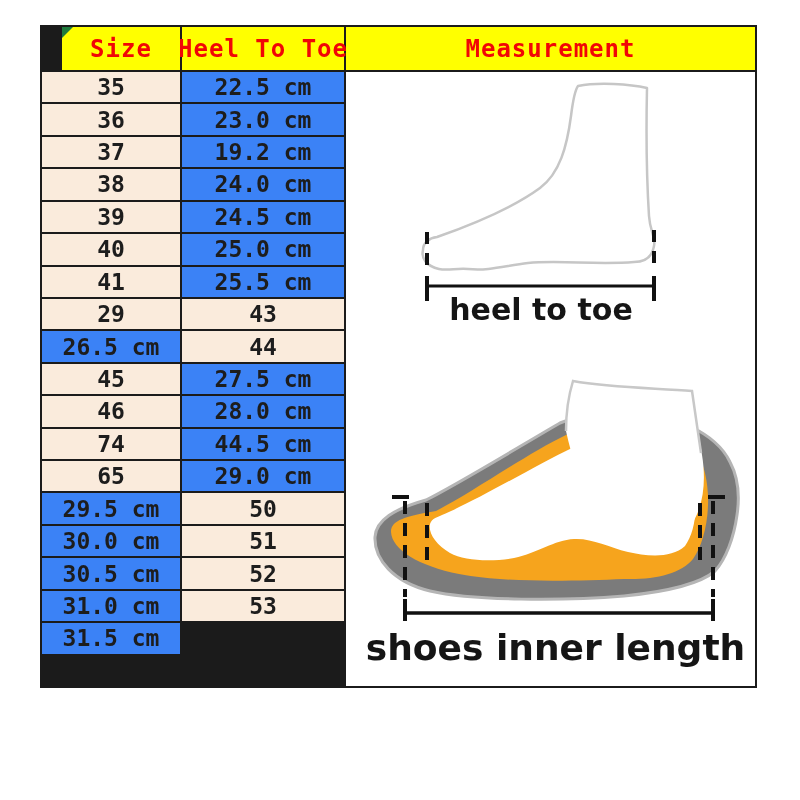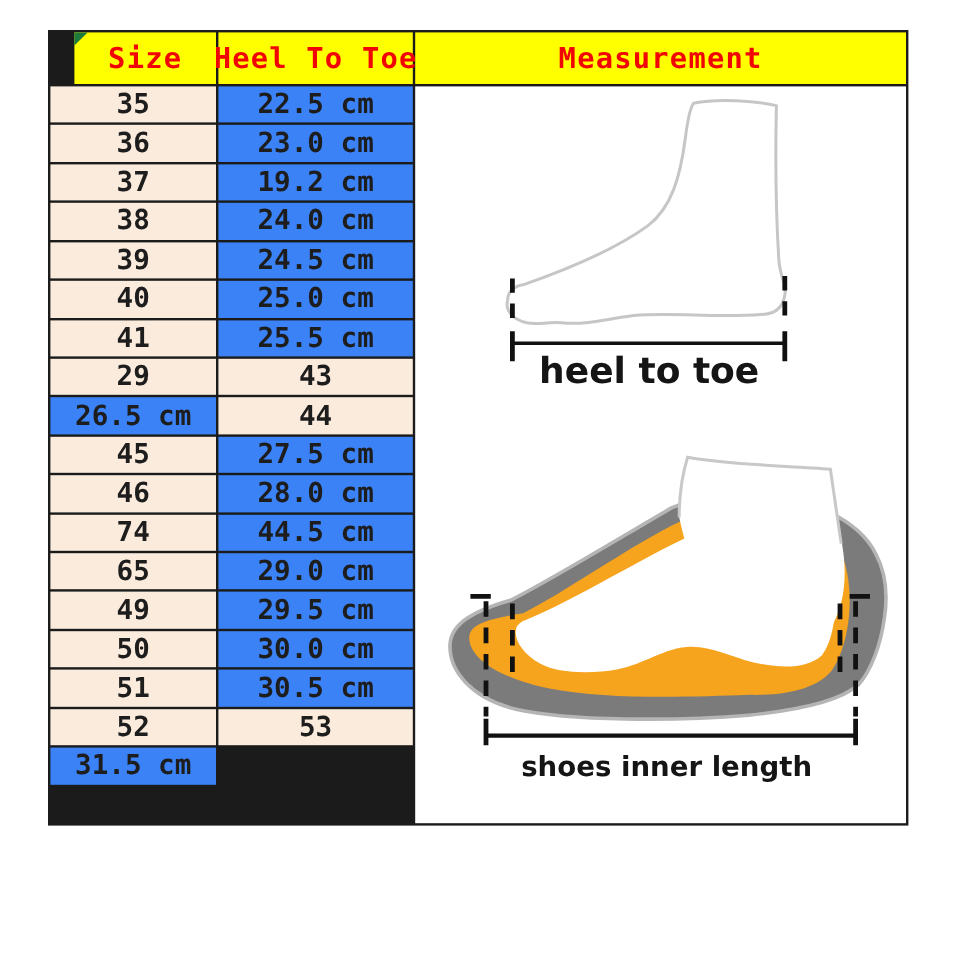--- a/index.html
+++ b/index.html
@@ -36,21 +36,21 @@
   .fig { position:absolute; left:0; display:block; }
   #foot-fig { top:2px; }
   #shoe-fig { top:291px; }
   .fig-caption {
     position:absolute;
     font-family:"DejaVu Sans", sans-serif;
     font-weight:bold; color:#151515;
     text-align:center;
   }
   #foot-caption { top:220px; left:0; width:390px; font-size:30px; }
-  #shoe-caption { top:555px; left:12px; width:395px; font-size:23px; }
+  #shoe-caption { top:555px; left:12px; width:395px; font-size:36px; }
 </style>
 </head>
 <body>
 
 <div class="page">
   <div class="size-grid" id="size-grid">
 
     <div class="cell th th-size">
       <span class="corner-marker"></span>
       <span>Size</span>
@@ -167,23 +167,23 @@
       <div class="cell heel-cell">26.5 cm</div>
       <div class="cell size-cell">44</div>
       <div class="cell size-cell">45</div>
       <div class="cell heel-cell">27.5 cm</div>
       <div class="cell size-cell">46</div>
       <div class="cell heel-cell">28.0 cm</div>
       <div class="cell size-cell">74</div>
       <div class="cell heel-cell">44.5 cm</div>
       <div class="cell size-cell">65</div>
       <div class="cell heel-cell">29.0 cm</div>
-      <div class="cell size-cell">49</div>
       <div class="cell heel-cell">29.5 cm</div>
       <div class="cell size-cell">50</div>
       <div class="cell heel-cell">30.0 cm</div>
       <div class="cell size-cell">51</div>
       <div class="cell heel-cell">30.5 cm</div>
       <div class="cell size-cell">52</div>
+      <div class="cell heel-cell">31.0 cm</div>
       <div class="cell size-cell">53</div>
       <div class="cell heel-cell">31.5 cm</div>
     </div>
 </div>
 
 </body></html>

